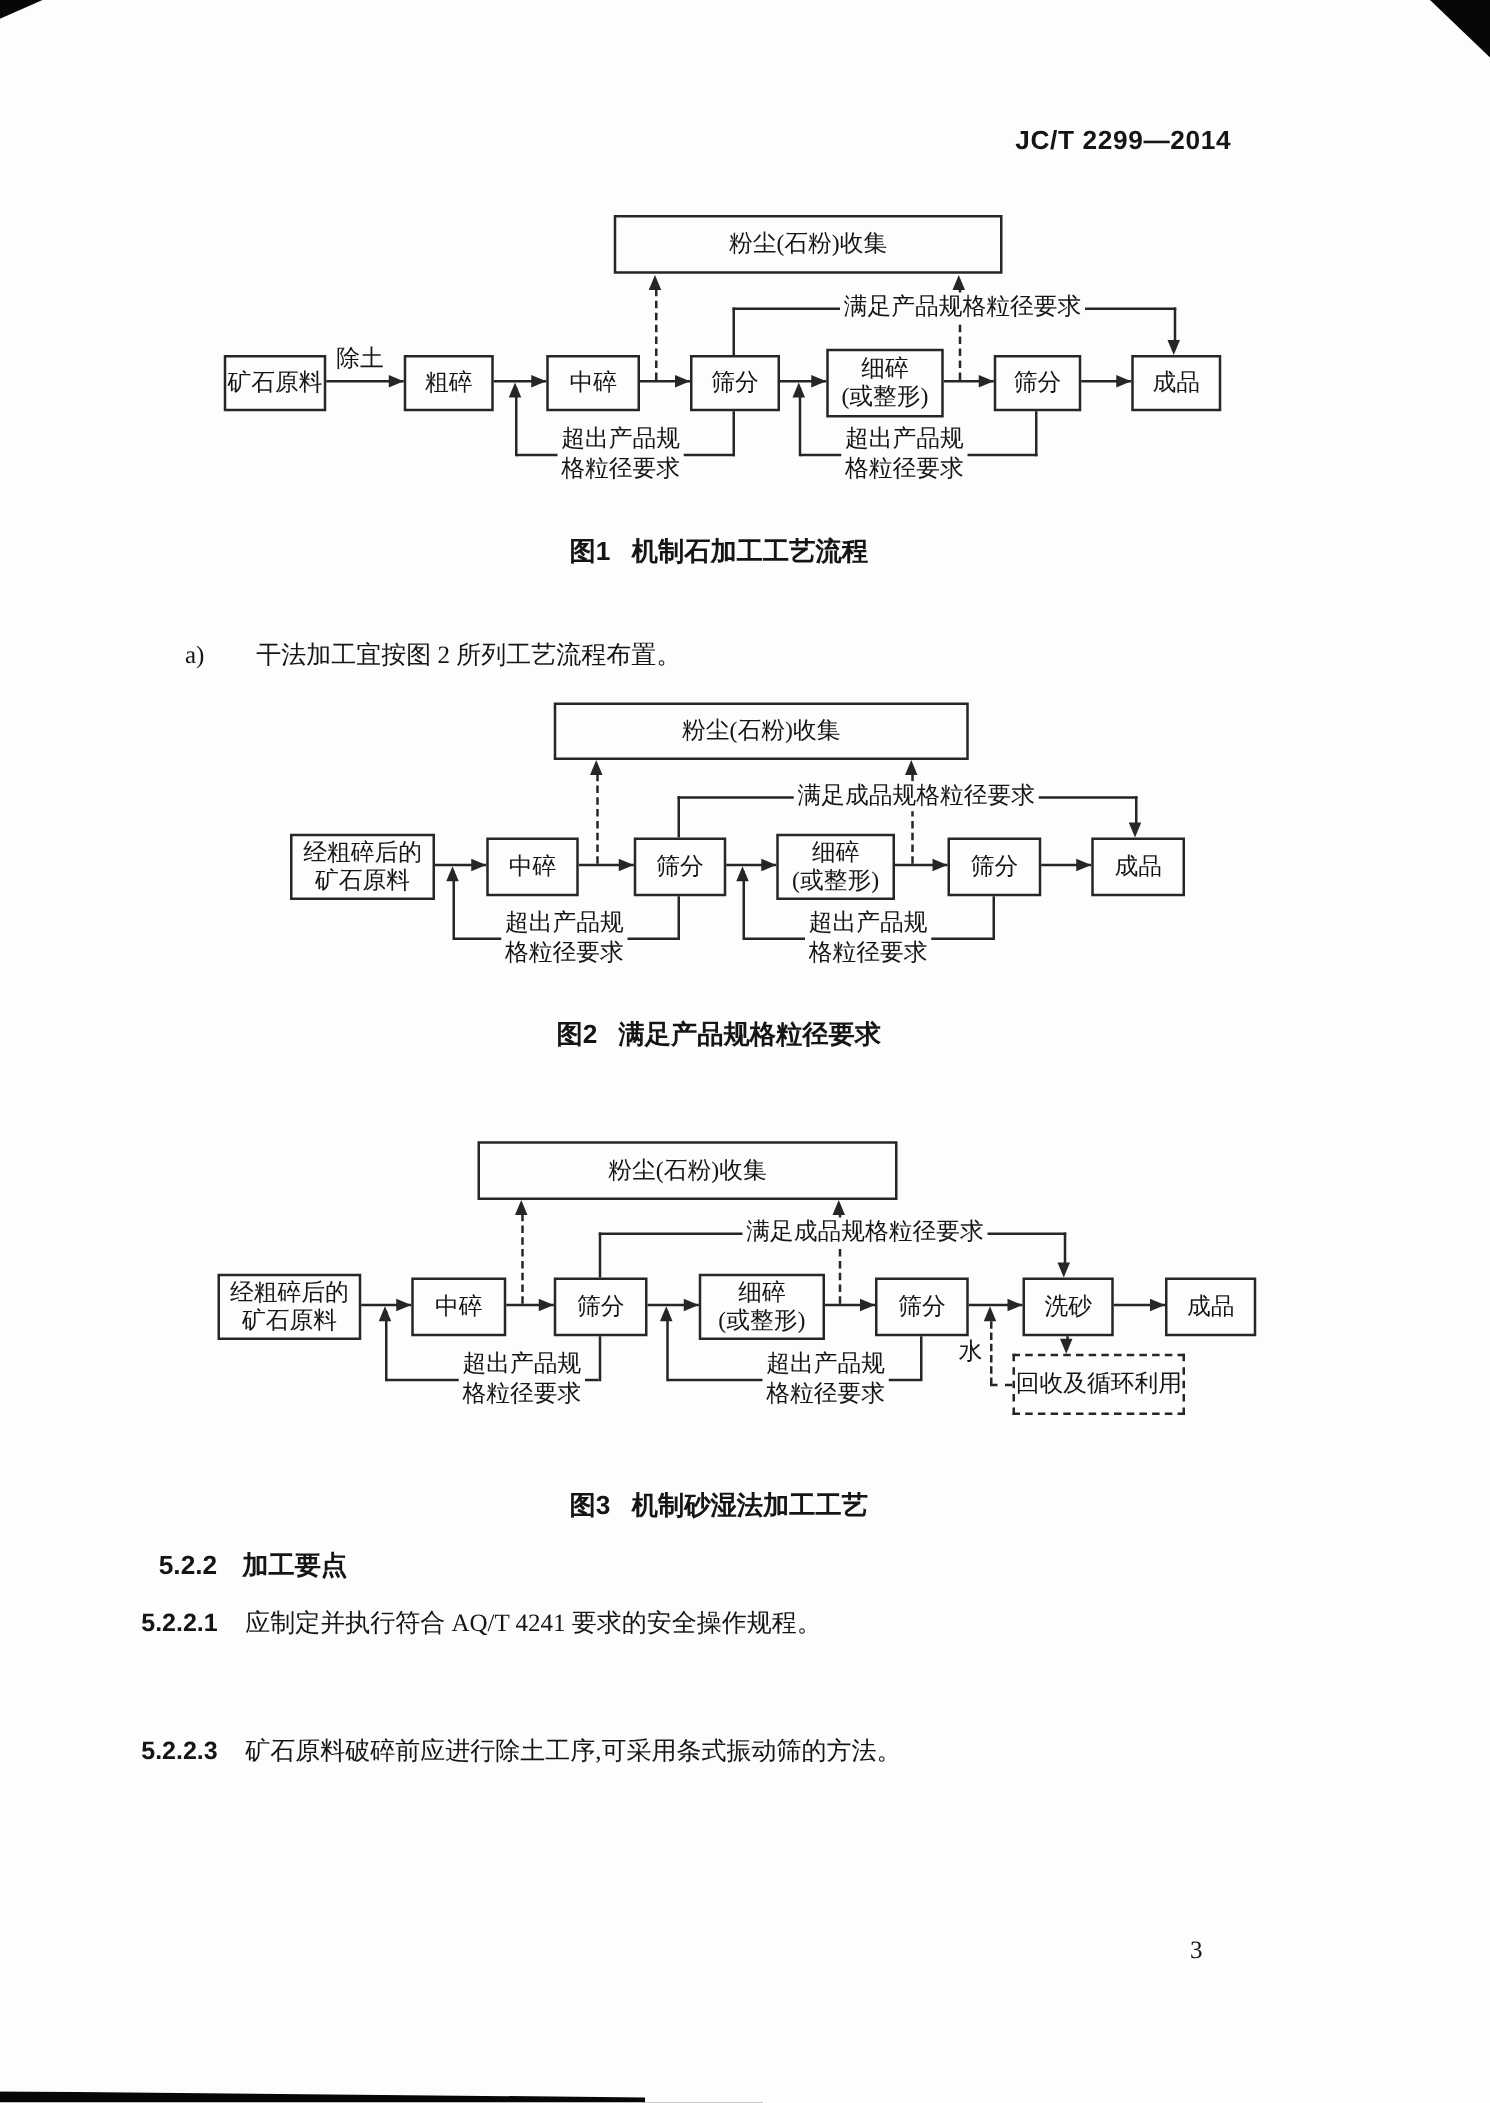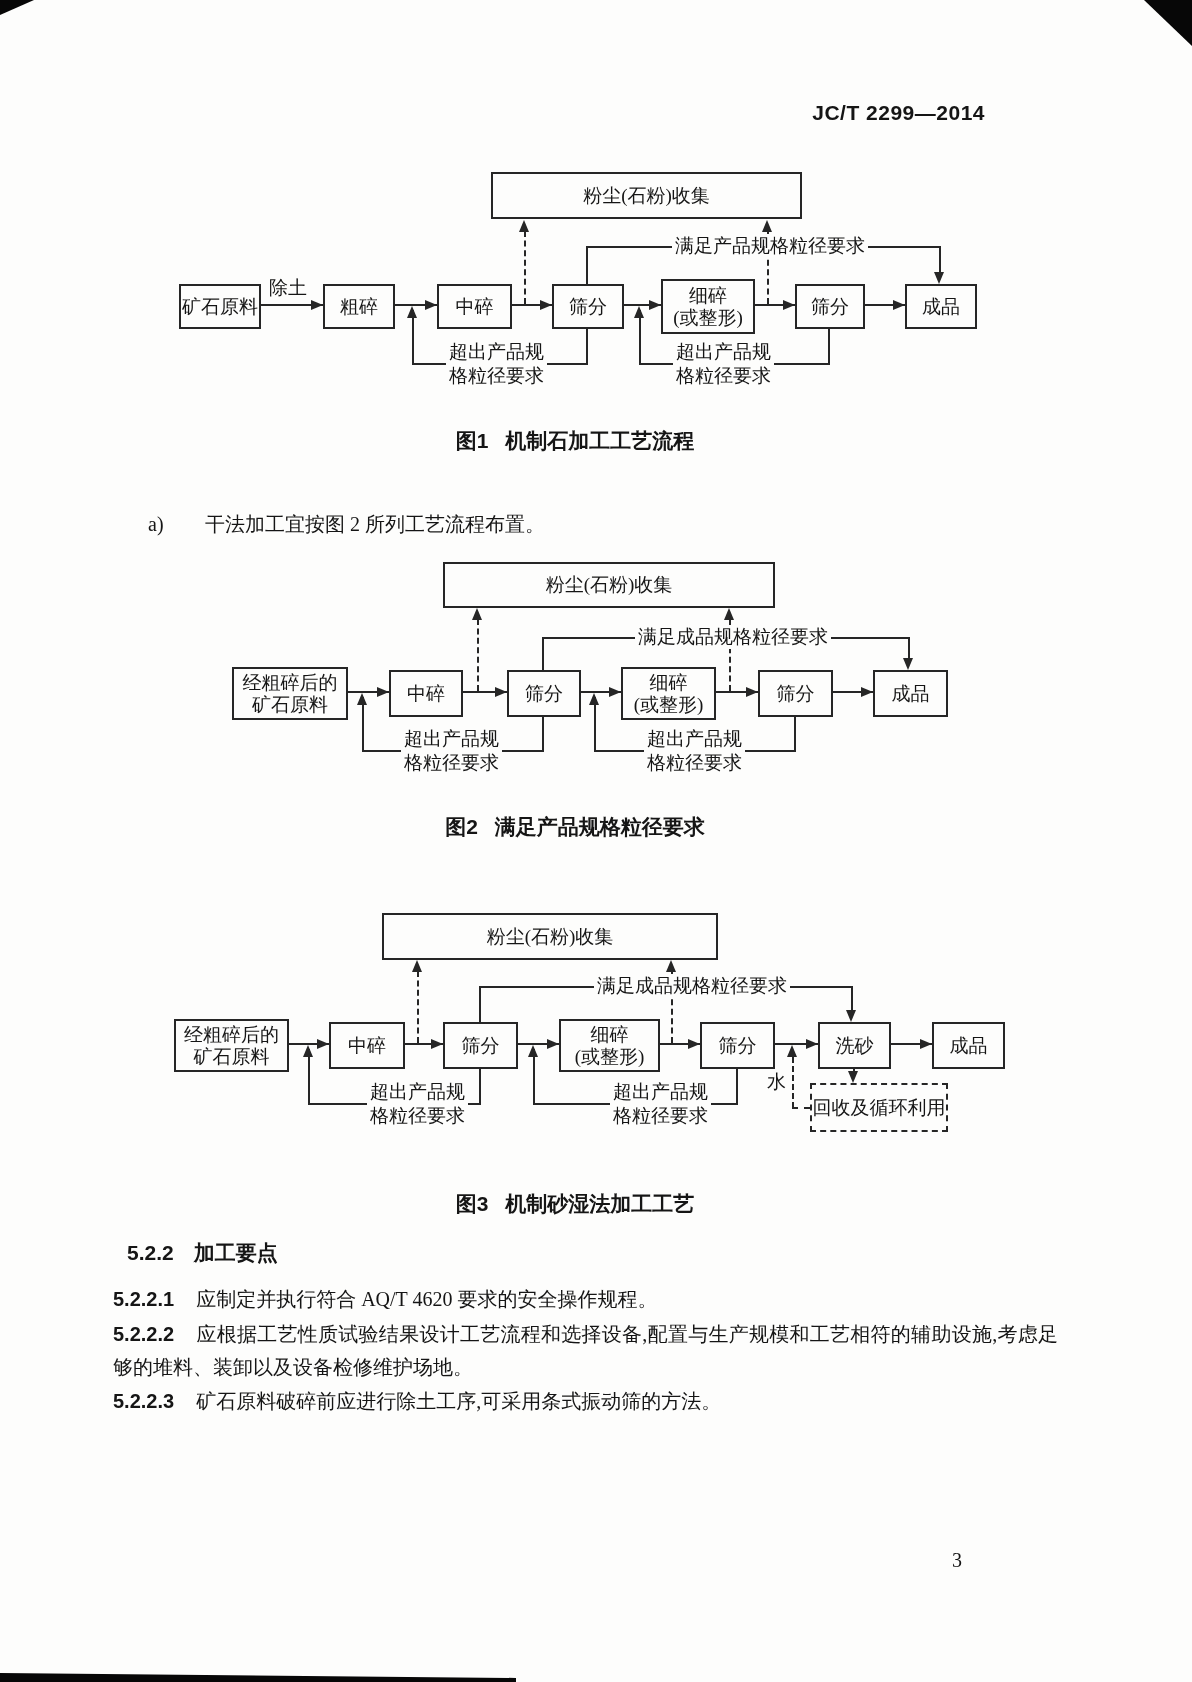--- a/index.html
+++ b/index.html
@@ -217,26 +217,23 @@
 
   <div class="cap" style="top:1190px">
     <span>图3</span><span style="margin-left:17px">机制砂湿法加工工艺</span>
   </div>
 
   <div class="para headcap" style="left:127px;top:1236px;position:absolute">
     <span style="margin-right:20px">5.2.2</span><span>加工要点</span>
   </div>
 
   <div class="para" style="left:113px;top:1283px">
-    <span class="cnum">5.2.2.1</span><span>应制定并执行符合 AQ/T 4620 要求的安全操作规程。</span>
-  </div>
-
-  <div class="para" style="left:113px;top:1318px;width:945px;text-align:justify">
-    <span class="cnum">5.2.2.2</span><span>应根据工艺性质试验结果设计工艺流程和选择设备,配置与生产规模和工艺相符的辅助设施,考虑足够的堆料、装卸以及设备检修维护场地。</span>
-  </div>
+    <span class="cnum">5.2.2.1</span><span>应制定并执行符合 AQ/T 4241 要求的安全操作规程。</span>
+  </div>
+
 
   <div class="para" style="left:113px;top:1385px">
     <span class="cnum">5.2.2.3</span><span>矿石原料破碎前应进行除土工序,可采用条式振动筛的方法。</span>
   </div>
 
 
 
   <div class="para" style="left:952px;top:1544px">3</div>
 
 </div>

